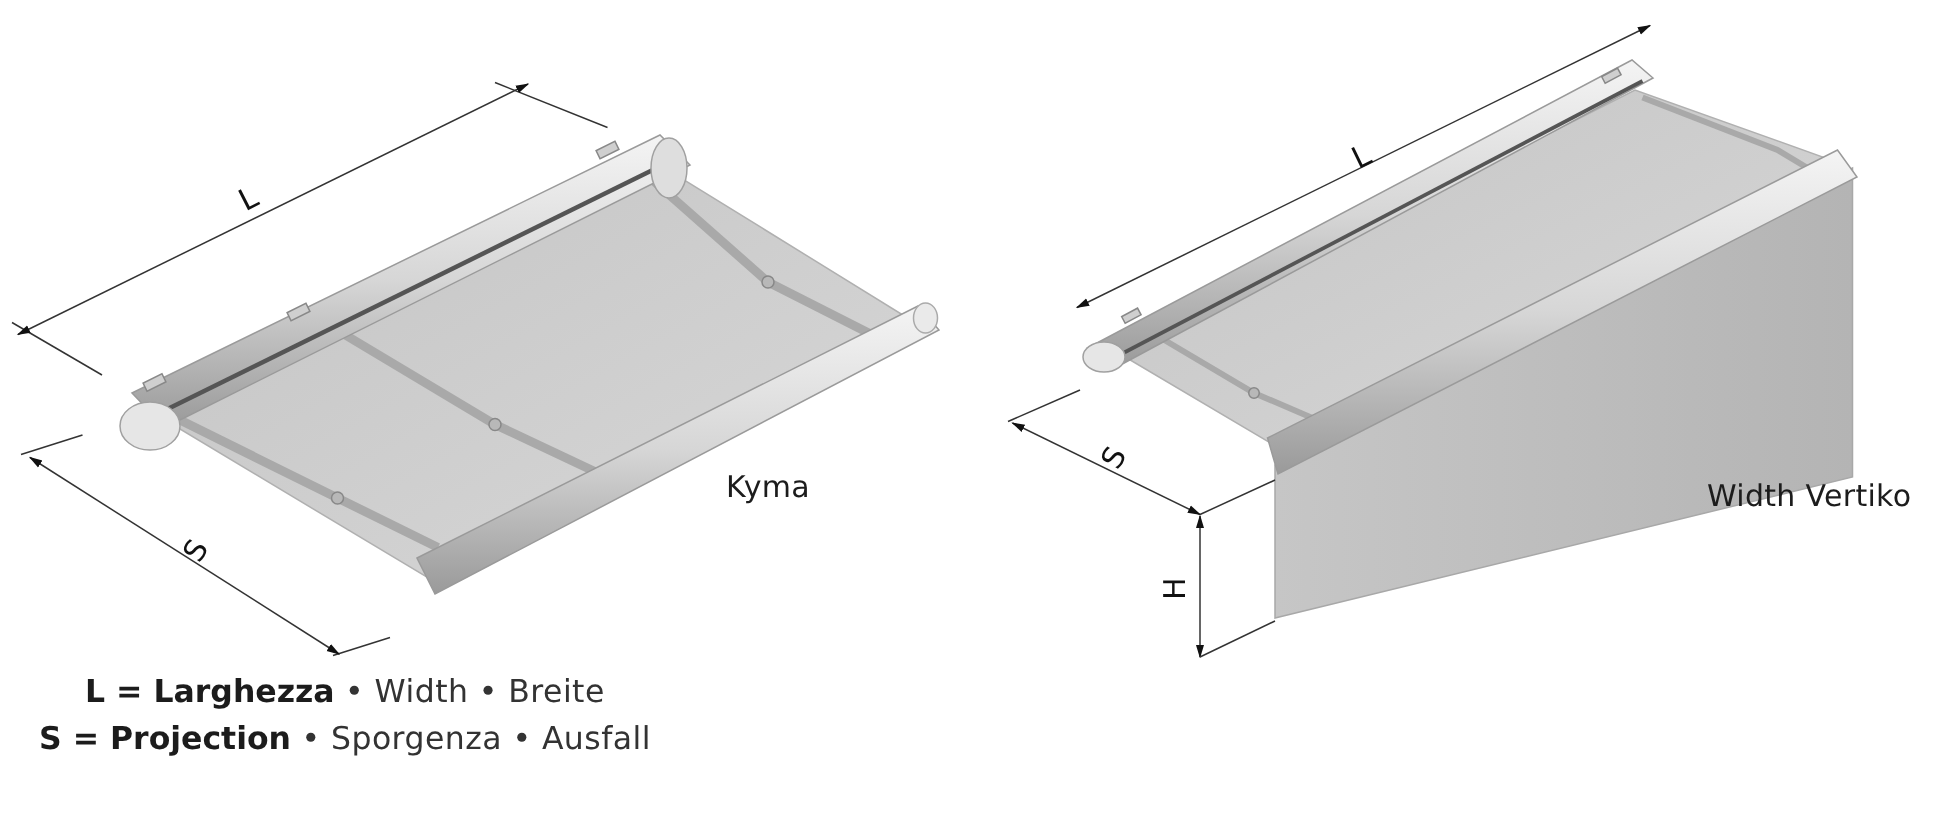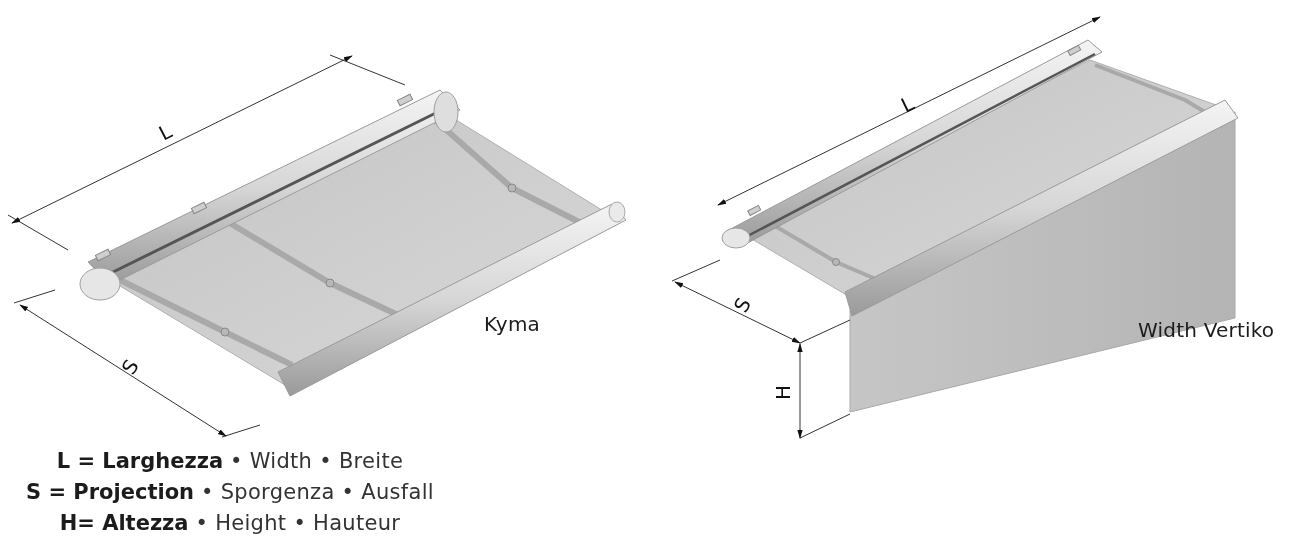--- a/index.html
+++ b/index.html
@@ -107,16 +107,13 @@
 <div class="label" style="left:484px; top:312px;">Kyma</div>
 <div class="label" style="left:1138px; top:318px;">Width Vertiko</div>
 
 <div class="legend">
   <div class="row">
     <span class="b">L = Larghezza</span><span class="n"> • </span><span class="n">Width</span><span class="n"> • </span><span class="n">Breite</span>
   </div>
   <div class="row">
     <span class="b">S = Projection</span><span class="n"> • </span><span class="n">Sporgenza</span><span class="n"> • </span><span class="n">Ausfall</span>
   </div>
-  <div class="row">
-    <span class="b">H= Altezza</span><span class="n"> • </span><span class="n">Height</span><span class="n"> • </span><span class="n">Hauteur</span>
-  </div>
 </div>
 
 </body></html>

